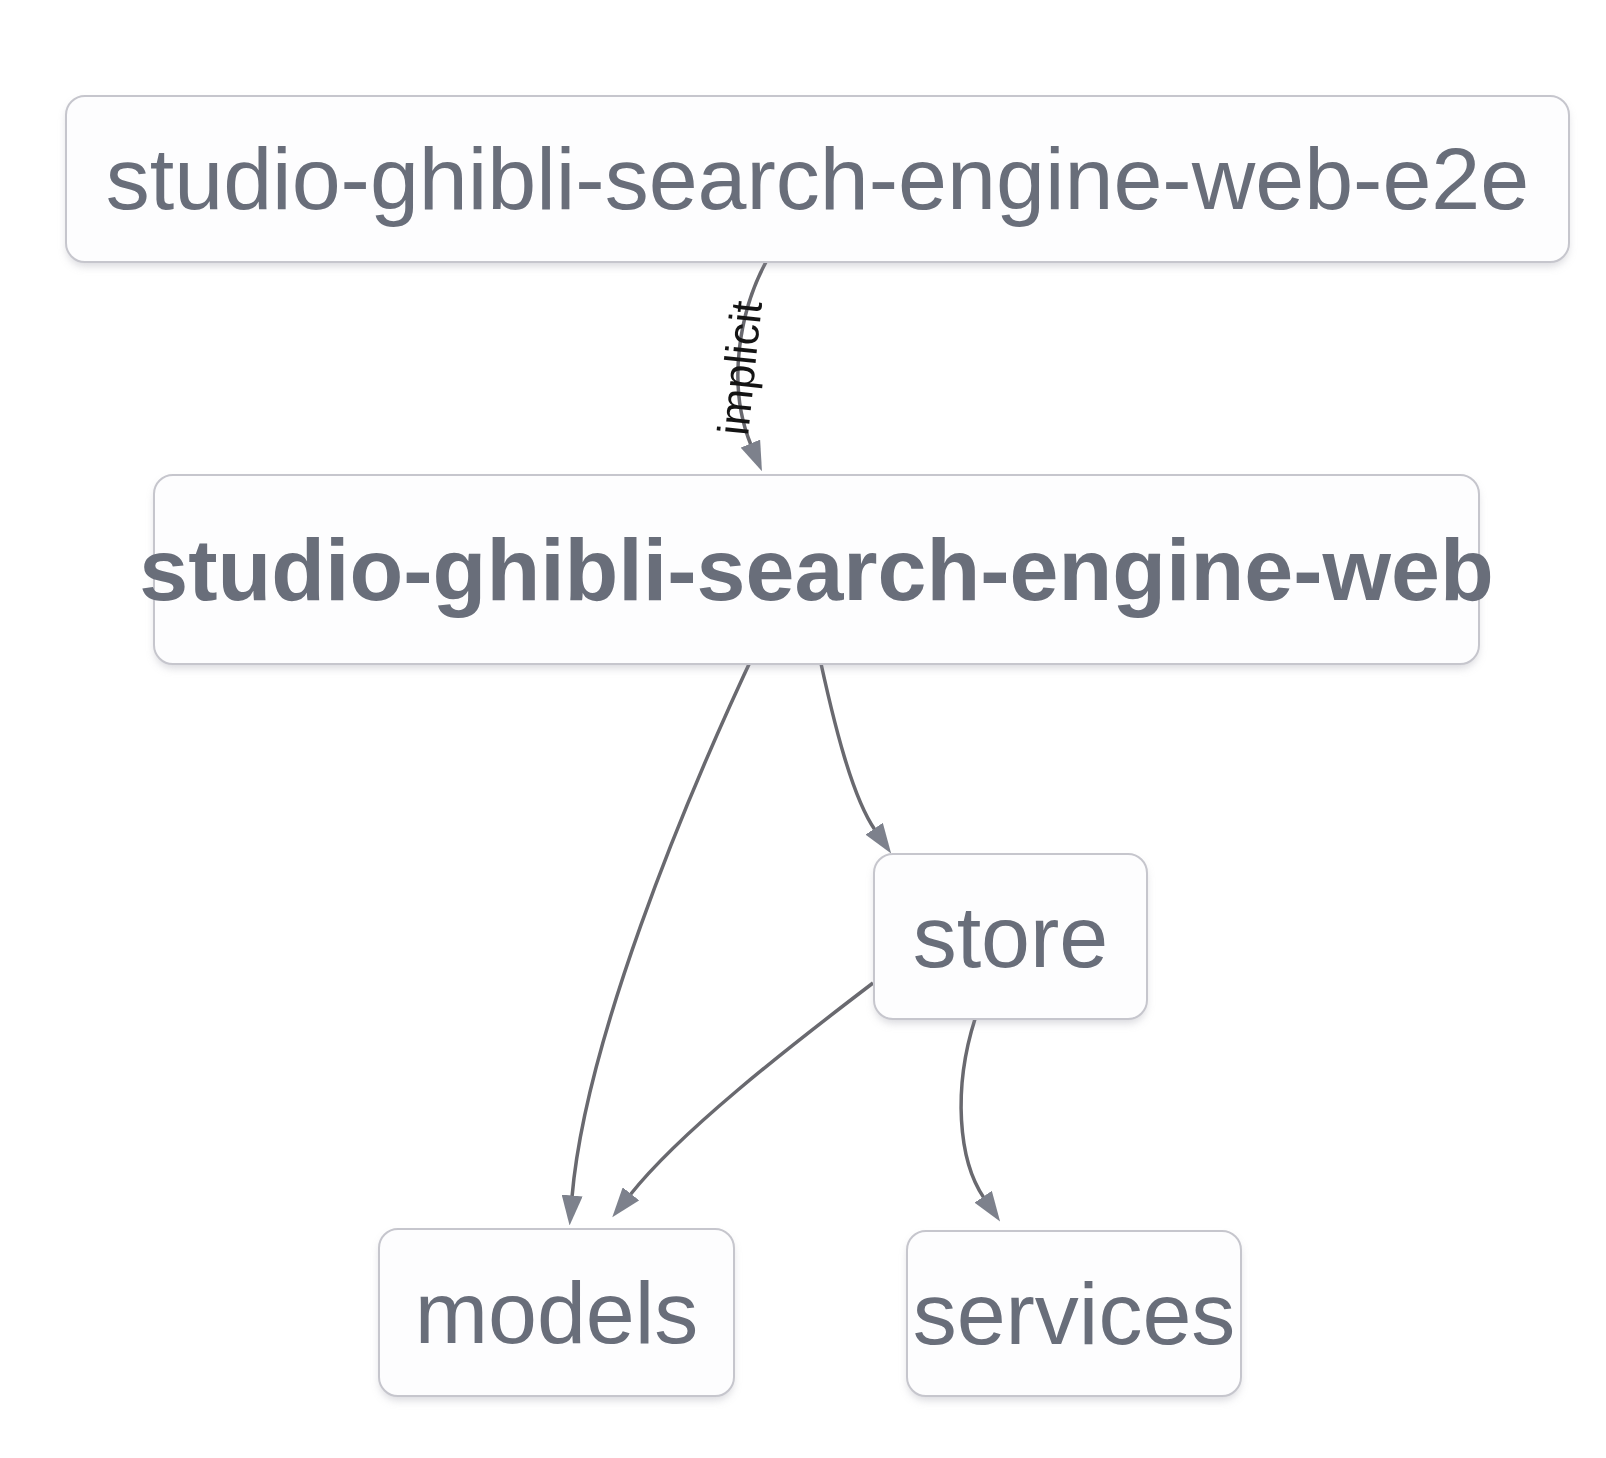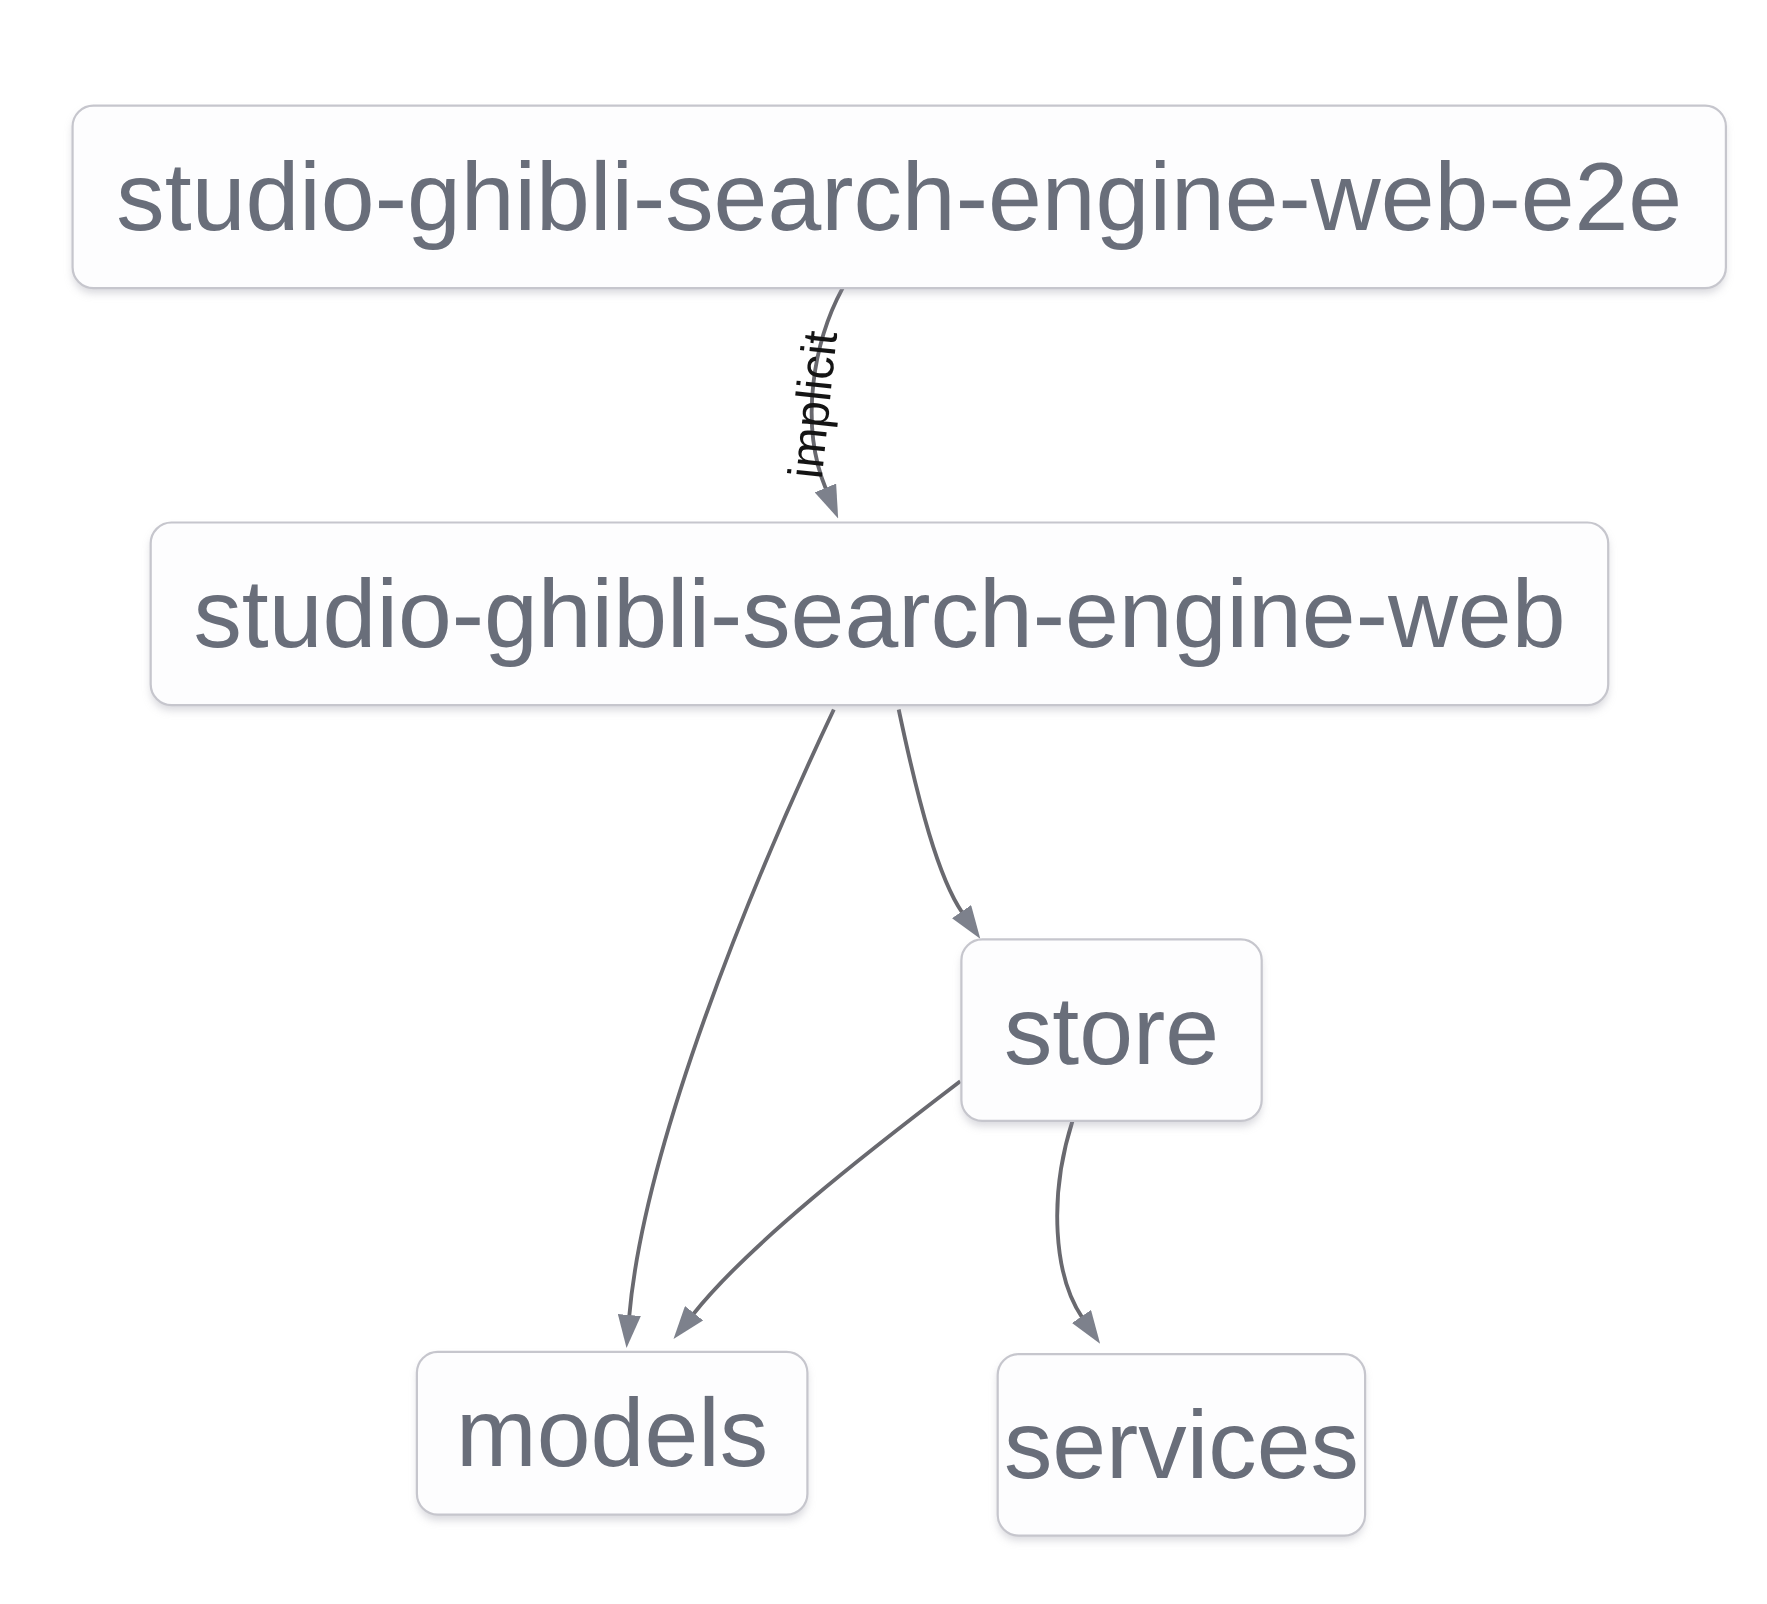--- a/index.html
+++ b/index.html
@@ -63,29 +63,29 @@
     <path class="edge" d="M 873,983 C 785,1050 680,1132 630,1195"></path>
     <path class="edge" d="M 975,1019 C 953,1088 958,1160 984,1198"></path>
   </svg>
 
   <div class="edge-label">implicit</div>
 
   <div class="node" style="left:65px;top:95px;width:1505px;height:168px;">
     <span>studio-ghibli-search-engine-web-e2e</span>
   </div>
 
-  <div class="node" style="left:136px;top:474px;width:1327px;height:168px;">
+  <div class="node" style="left:153px;top:474px;width:1327px;height:191px;font-weight:bold;">
     <span>studio-ghibli-search-engine-web</span>
   </div>
 
   <div class="node" style="left:873px;top:853px;width:275px;height:167px;text-align:center;">
     <span>store</span>
   </div>
 
-  <div class="node" style="left:378px;top:1228px;width:357px;height:150px;">
+  <div class="node" style="left:378px;top:1228px;width:357px;height:169px;">
     <span>models</span>
   </div>
 
   <div class="node" style="left:906px;top:1230px;width:336px;height:167px;">
     <span>services</span>
   </div>
 
 </div>
 
 </body></html>

